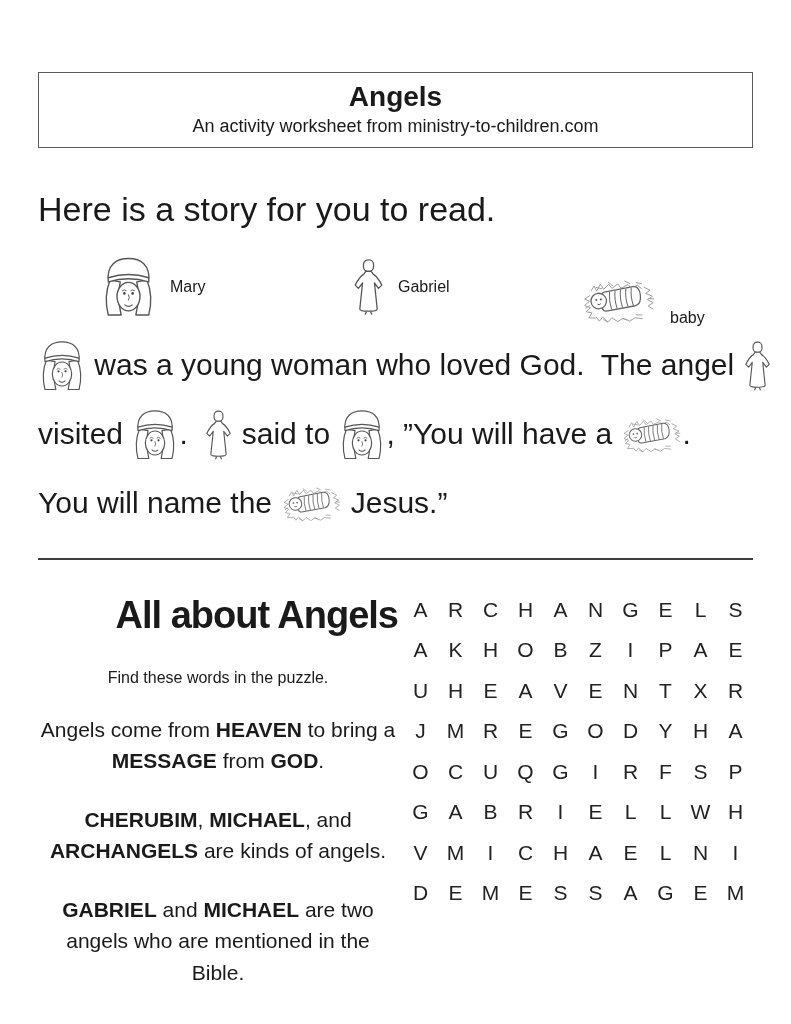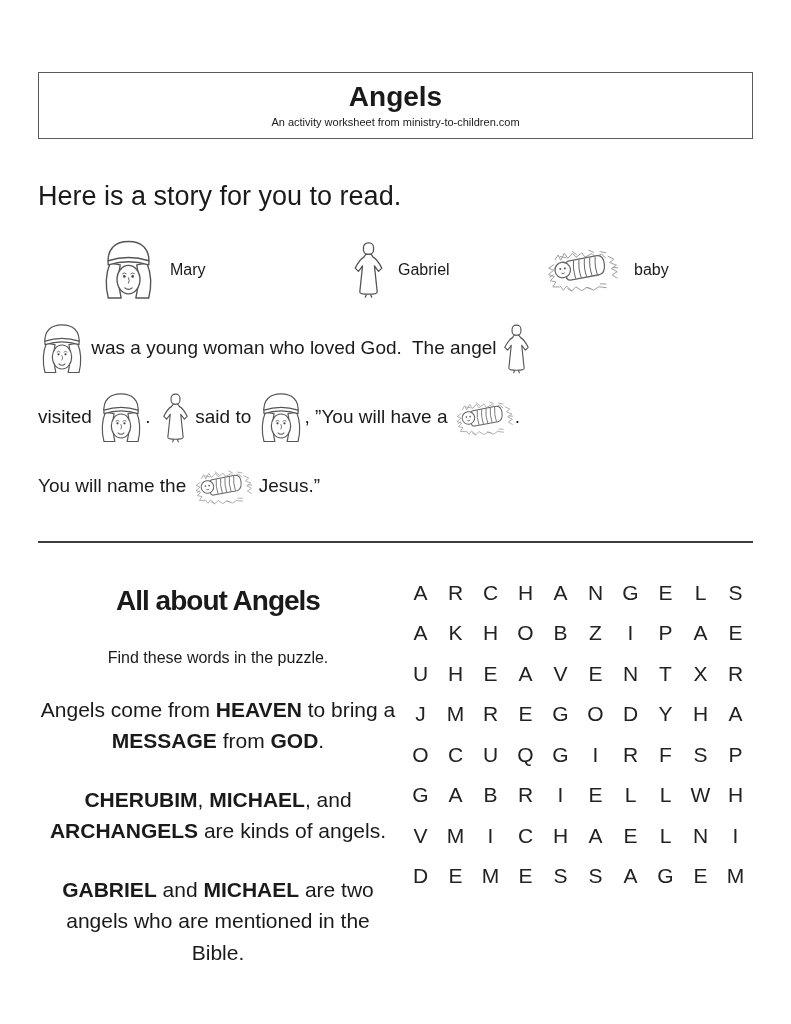--- a/index.html
+++ b/index.html
@@ -6,45 +6,45 @@
   .page {
     position:relative; width:791px; height:1024px; background:#fff;
     font-family:"Liberation Sans", sans-serif; color:#1a1a1a; overflow:hidden;
   }
   
   .header-box {
     margin:72px 38px 0; border:1.5px solid #5a5a5a;
     text-align:center; padding:7px 0 10px;
   }
   .ws-title { font-size:28px; font-weight:700; line-height:1.2; }
-  .ws-subtitle { font-size:11px; margin-top:2px; }
-  
-  .story-intro { margin:42px 38px 0; font-size:27px; }
+  .ws-subtitle { font-size:18px; margin-top:2px; }
+  
+  .story-intro { margin:42px 38px 0; font-size:34px; }
   .icon-key { position:relative; height:80px; margin-top:18px; }
   .key-item { position:absolute; top:0; height:80px; display:flex; align-items:center; gap:13px; }
   .key-item.k0 { left:100px; }
   .key-item.k1 { left:352px; }
-  .key-item.k2 { left:543px; }
+  .key-item.k2 { left:579px;align-items:flex-end; }
   .key-label { font-size:16px; }
   .story-lines { margin:4px 38px 0; }
-  .story-line { display:flex; align-items:center; height:69px; font-size:19px;text-align:right; }
+  .story-line { display:flex; align-items:center; height:69px; font-size:30px;text-align:right; }
   .tok { white-space:pre; }
   
   .icon-mary { width:48px; height:53px; flex:0 0 auto; }
   .icon-gabriel { width:29px; height:53px; flex:0 0 auto; }
   .icon-baby { width:62px; height:45px; flex:0 0 auto; }
   .key-icon.icon-mary { width:57px; height:63px; }
   .key-icon.icon-gabriel { width:33px; height:59px; }
   .key-icon.icon-baby { width:78px; height:53px; }
   
   .section-divider { margin:20px 38px 0; border:none; border-top:2px solid #3d3d3d; height:0; }
   
   .bottom { display:flex; padding:0 38px; margin-top:26px; }
   .left-col { width:360px; text-align:center; }
-  .puzzle-title { font-size:28px; font-weight:700; letter-spacing:-1px; margin-top:16px; }
+  .puzzle-title { font-size:38px; font-weight:700; letter-spacing:-1px; margin-top:8px;text-align:right; }
   .puzzle-instruction { font-size:16px; margin-top:32px; }
   .puzzle-clue { font-size:21px; line-height:1.5; margin-top:27px; }
   .puzzle-clue b { font-weight:700; }
   .right-col { margin-left:5px; padding-top:4px; }
   .ws-grid { display:grid; grid-template-columns:repeat(10,35px); grid-auto-rows:40.5px; }
   .ws-letter { display:flex; align-items:center; justify-content:center; font-size:21px; color:#222; }
   .svg-defs { position:absolute; width:0; height:0; overflow:hidden; }
 </style>
 </head>
 <body>

